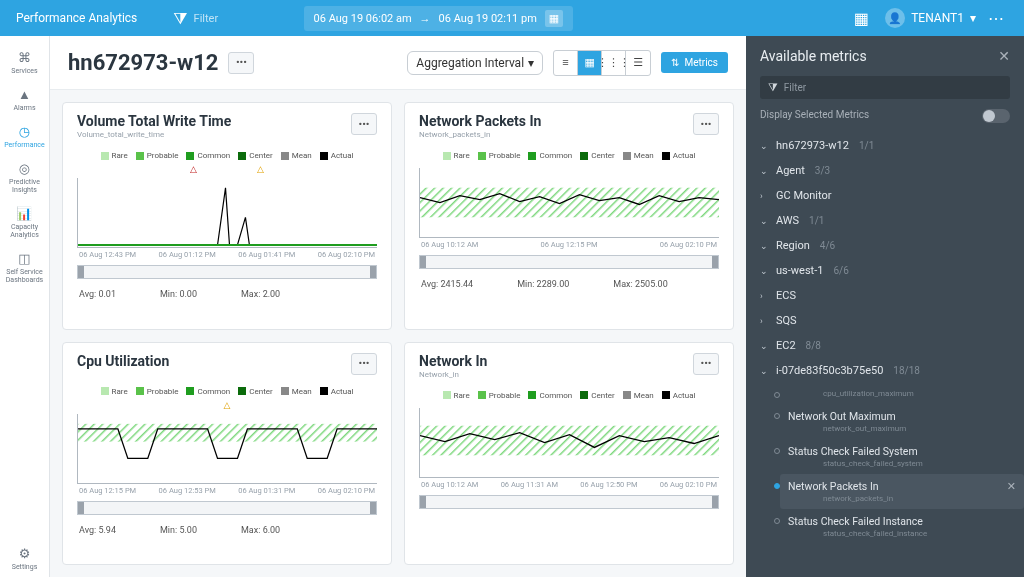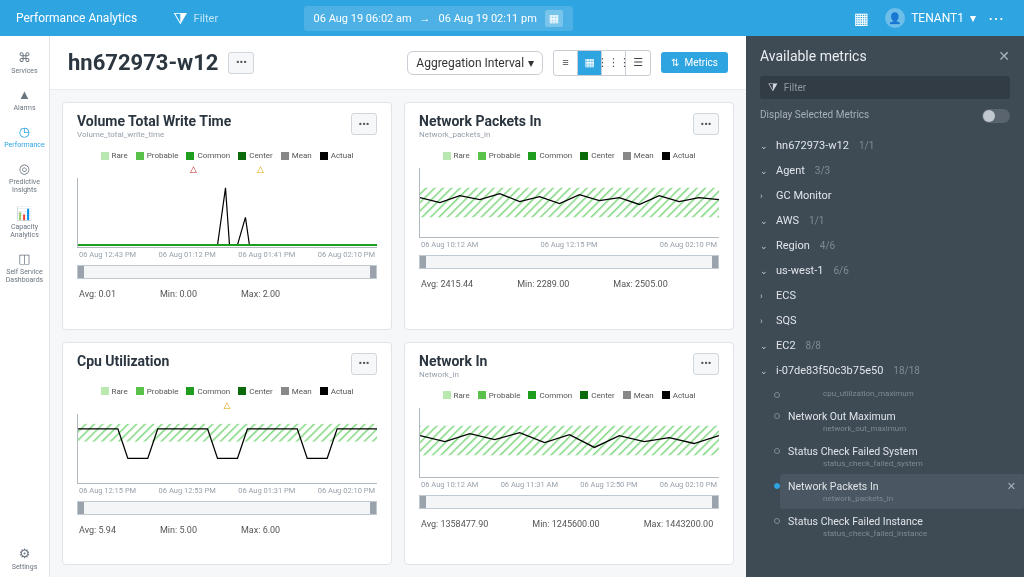--- a/index.html
+++ b/index.html
@@ -390,25 +390,20 @@
     <div class="xaxis">
         <span>06 Aug 10:12 AM</span>
         <span>06 Aug 11:31 AM</span>
         <span>06 Aug 12:50 PM</span>
         <span>06 Aug 02:10 PM</span>
       </div>
     <div class="minimap">
         <div class="handle left"></div>
         <div class="handle right"></div>
       </div>
-    <div class="stats">
-        <span><strong>Avg:</strong> <span>1358477.90</span></span>
-        <span><strong>Min:</strong> <span>1245600.00</span></span>
-        <span><strong>Max:</strong> <span>1443200.00</span></span>
-      </div>
   </div>
 
 </div>
 
 <div class="rpanel">
   <div class="rp-head">
     <span class="rp-title">Available metrics</span>
     <span class="rp-close">✕</span>
   </div>
   <div class="rp-filter">

